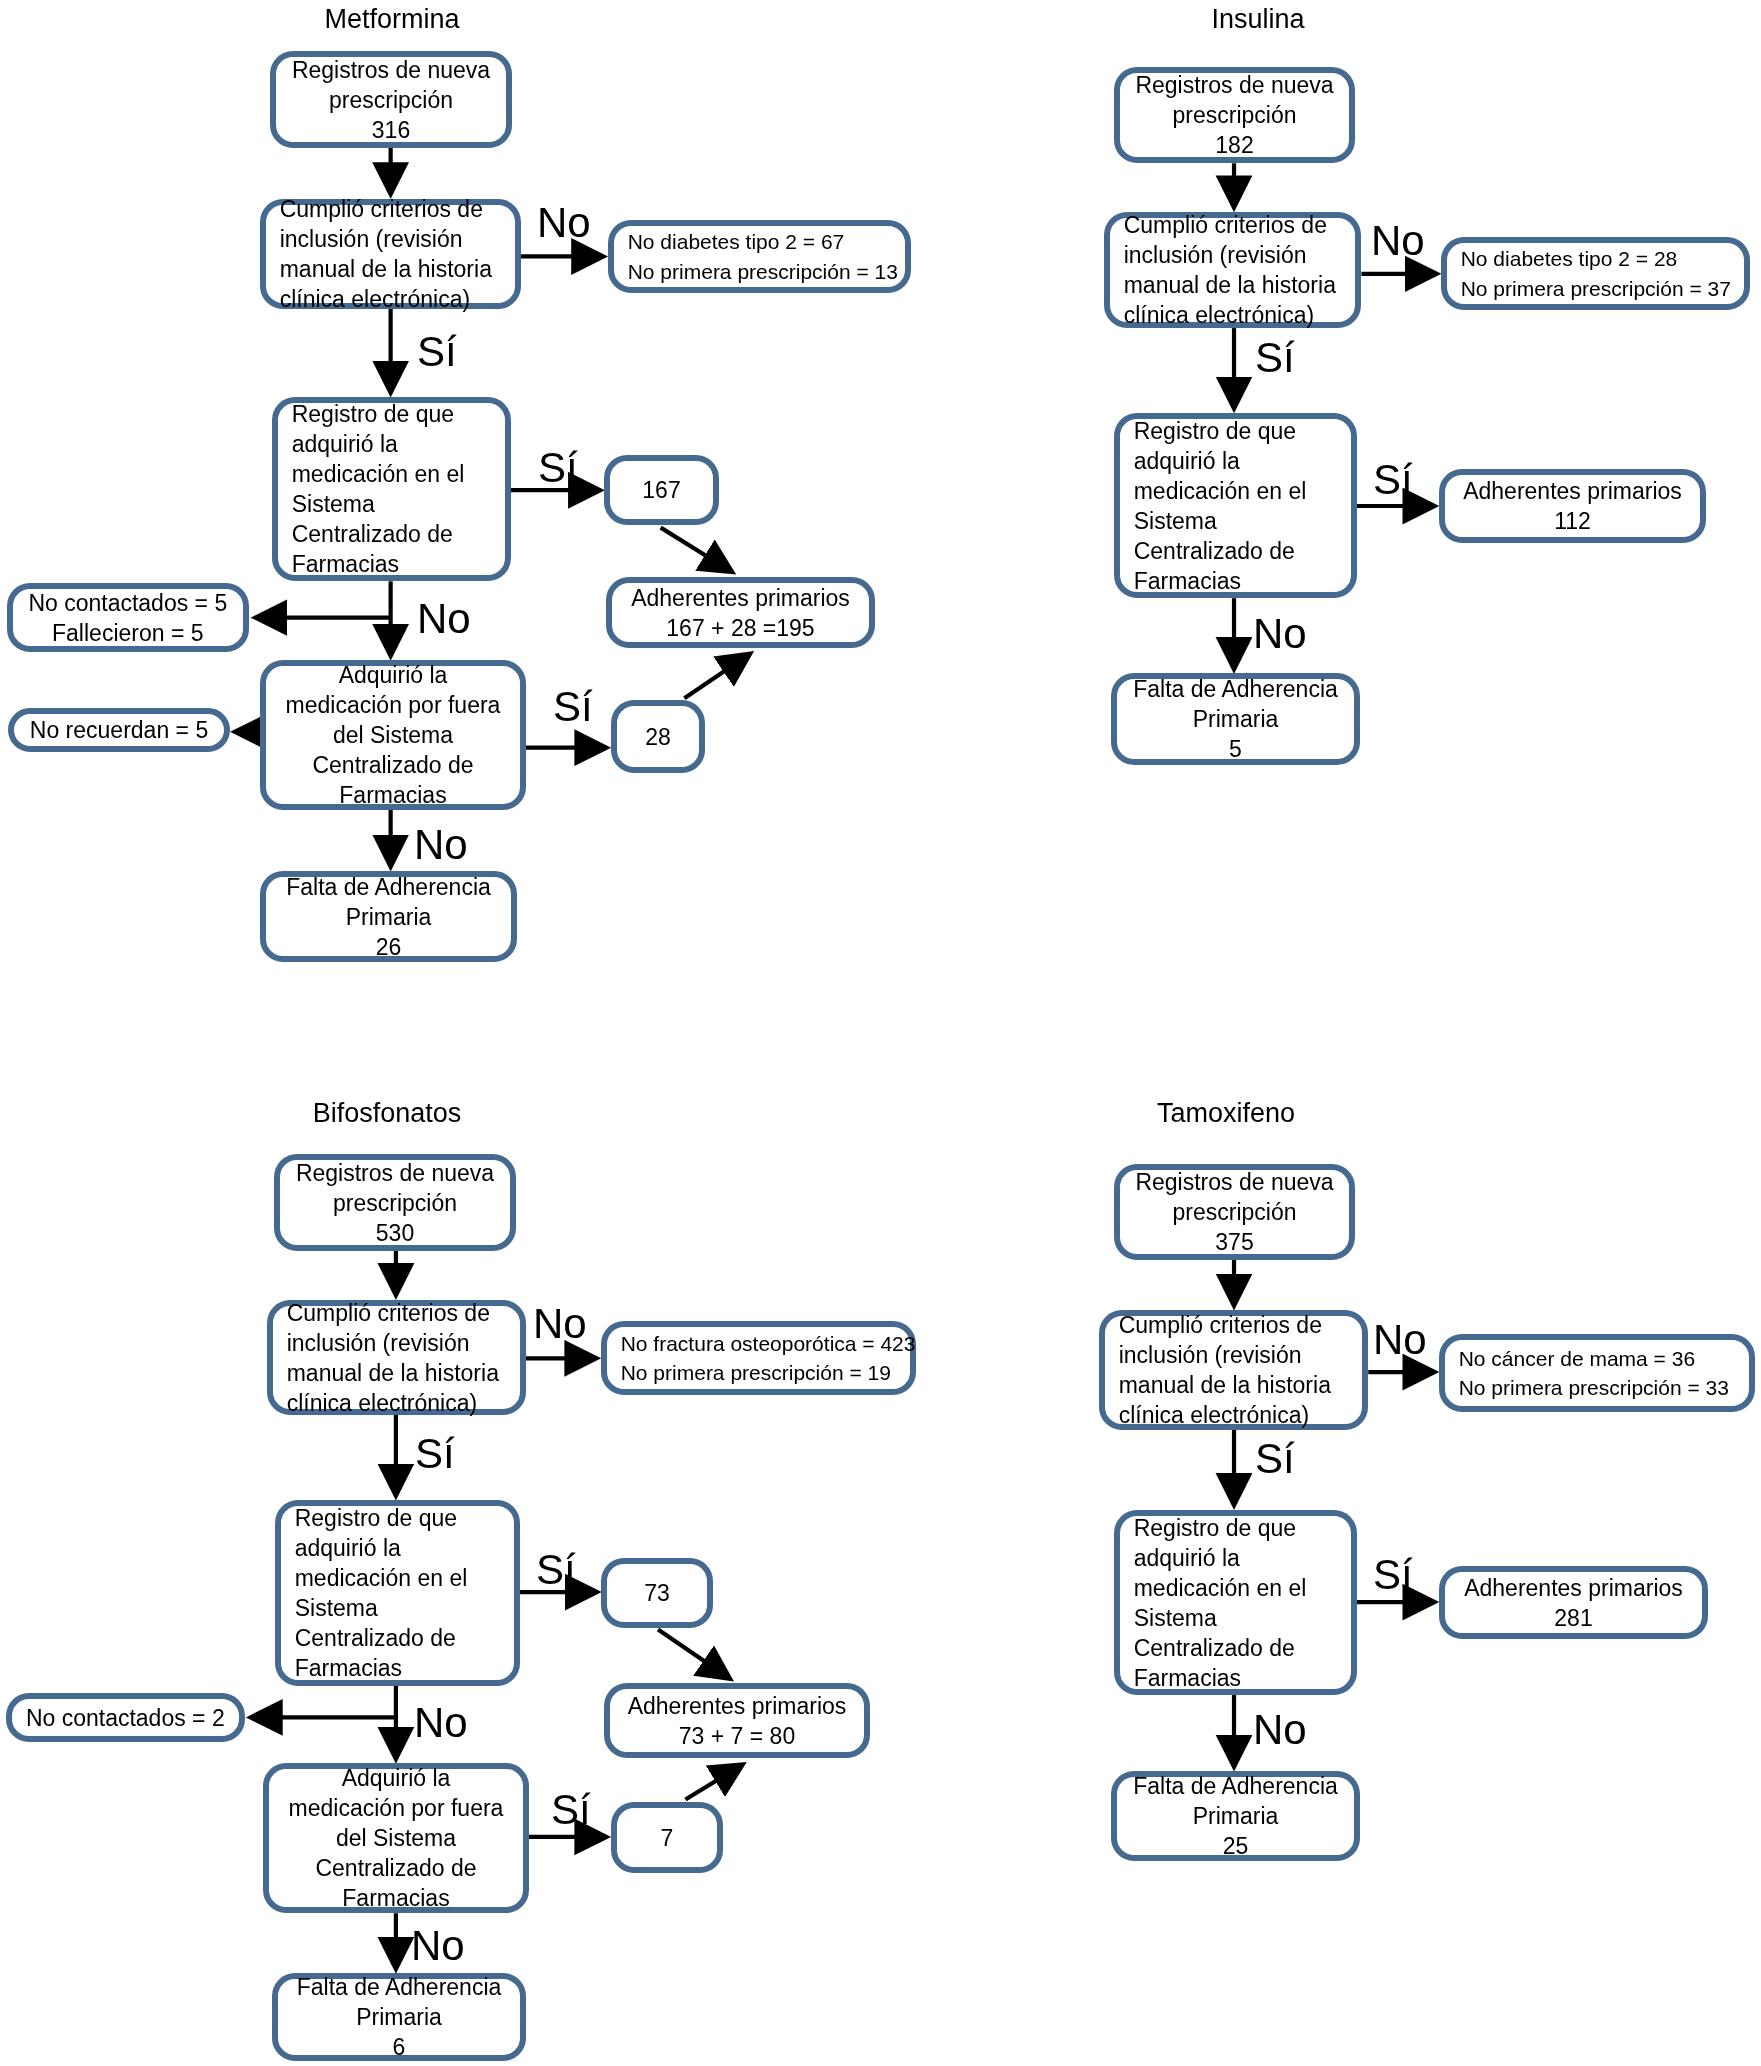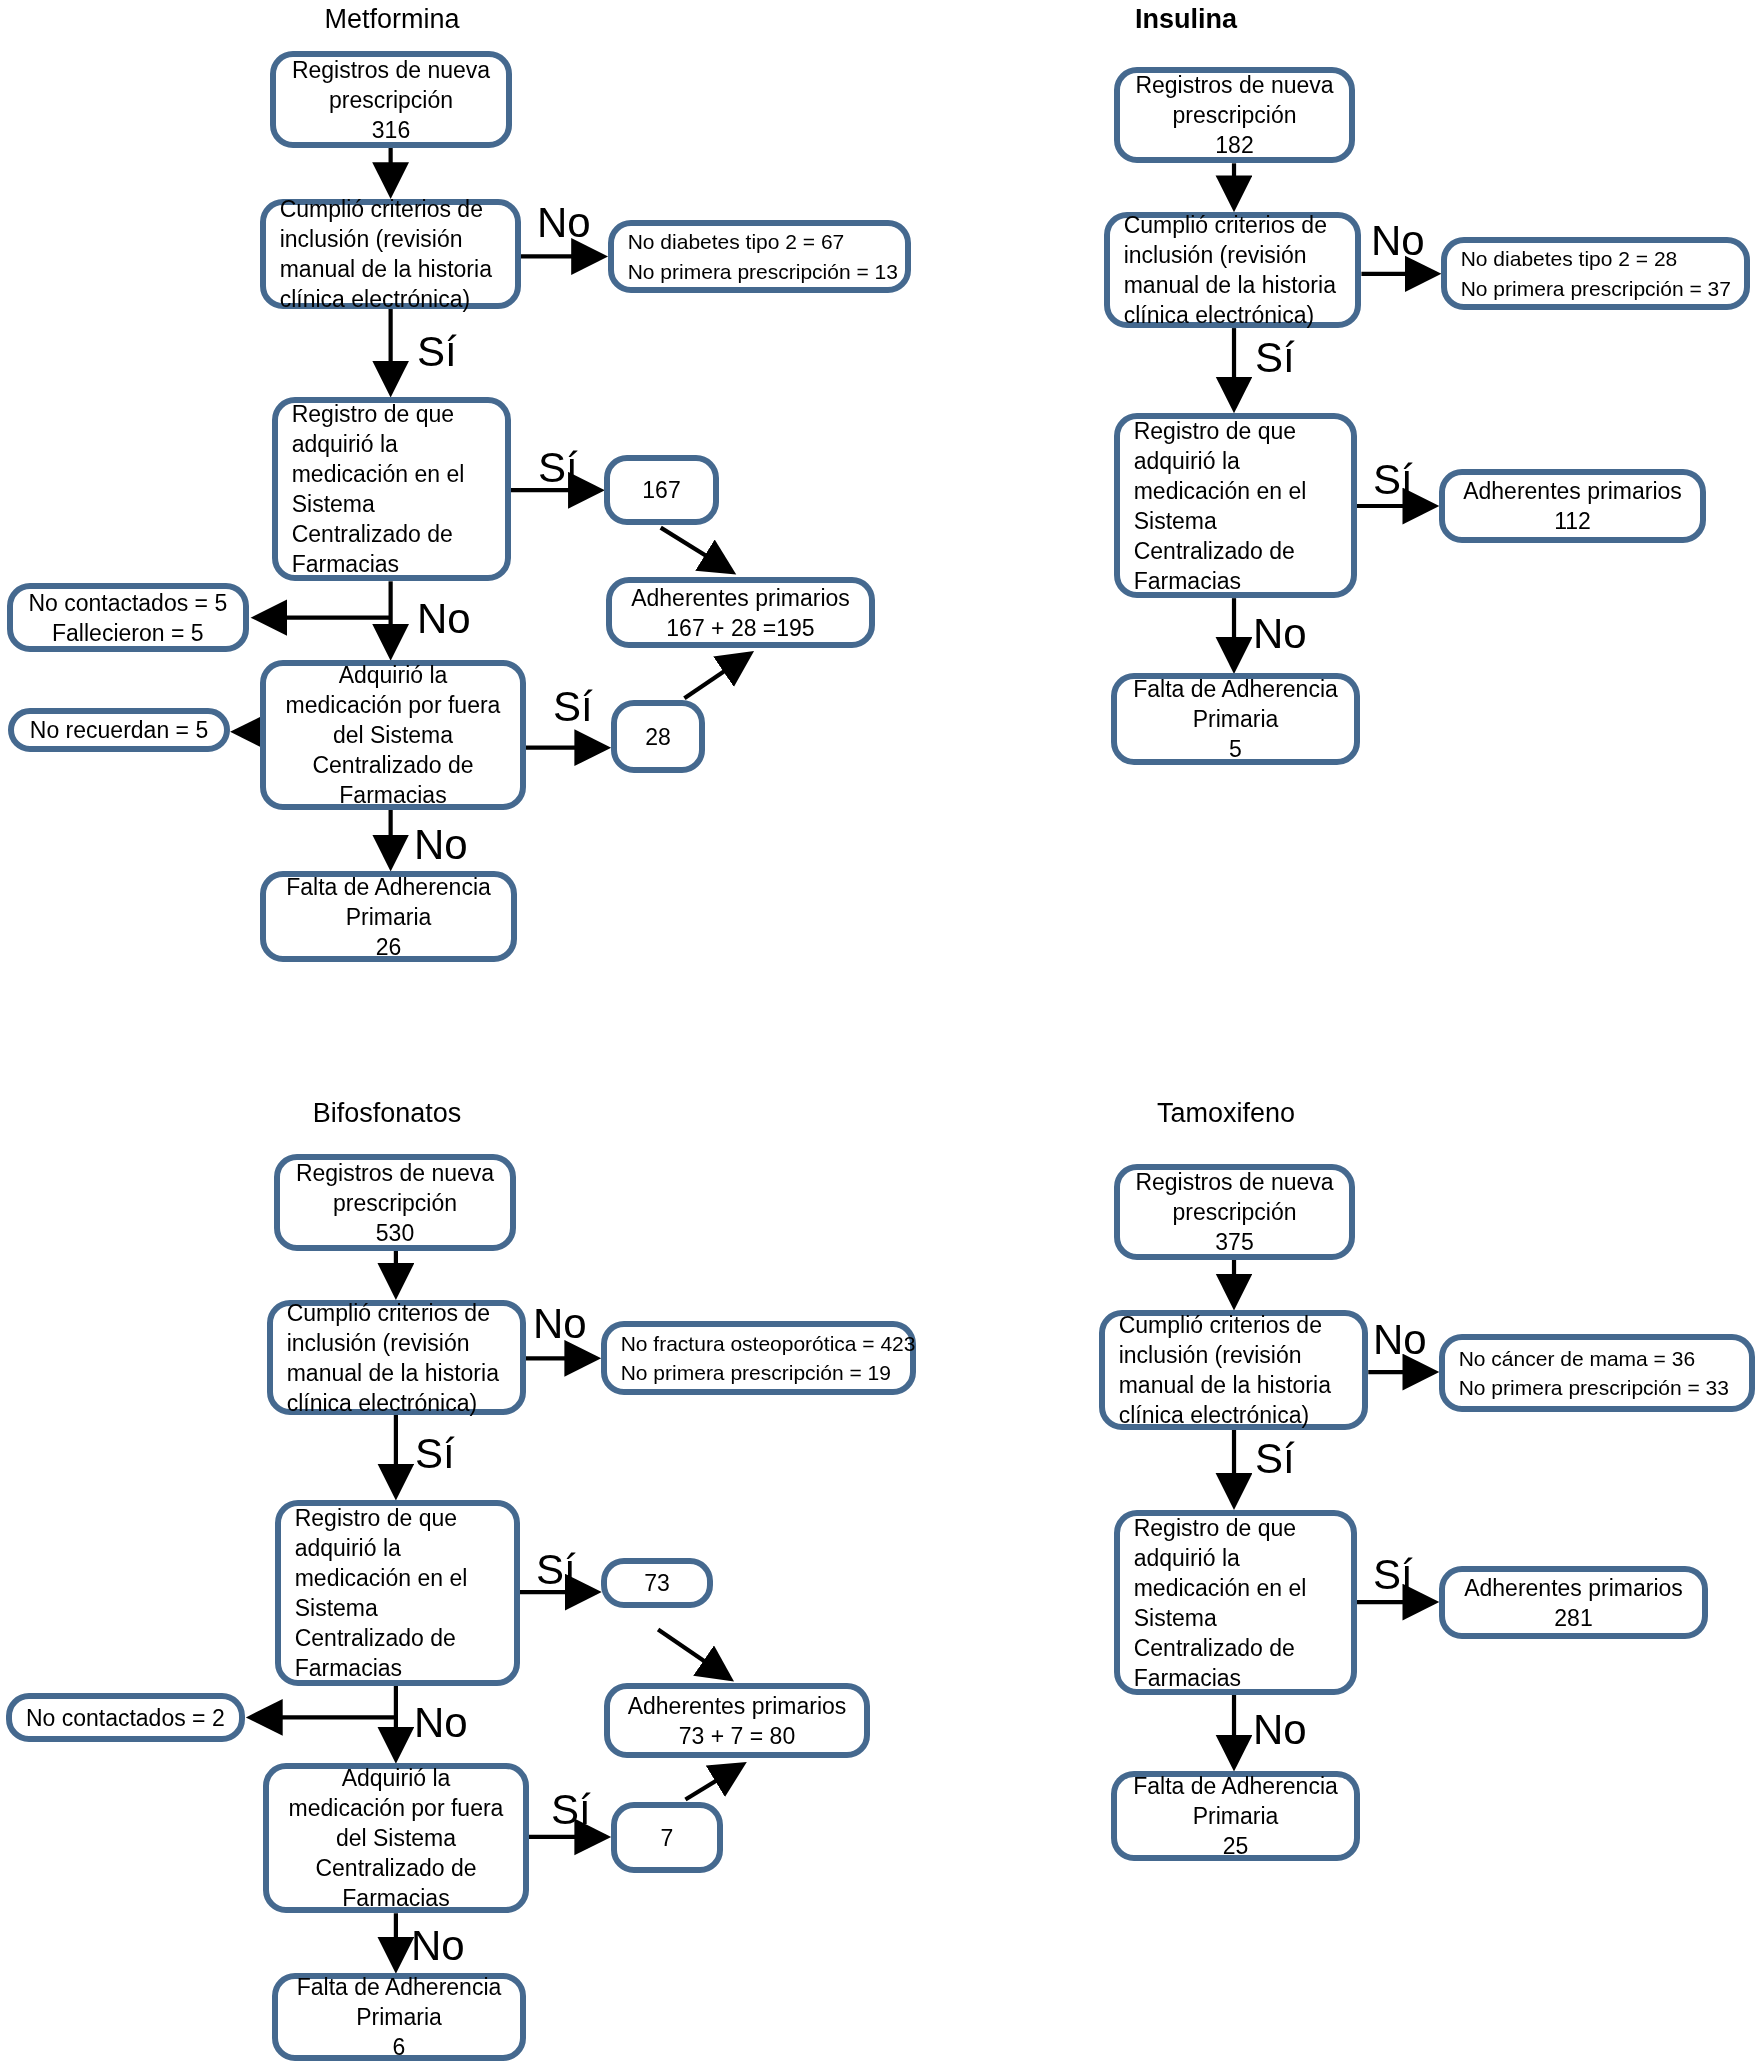--- a/index.html
+++ b/index.html
@@ -146,21 +146,21 @@
 26</div>
   <div class="lbl" style="left:537px;top:206px;">No</div>
   <div class="lbl" style="left:417px;top:335px;">Sí</div>
   <div class="lbl" style="left:538px;top:451px;">Sí</div>
   <div class="lbl" style="left:417px;top:602px;">No</div>
   <div class="lbl" style="left:553px;top:690px;">Sí</div>
   <div class="lbl" style="left:414px;top:828px;">No</div>
 </div>
 
 <div>
-  <div class="title" style="left:1028px;top:4.2px;width:316px;font-weight:bold;">Insulina</div>
+  <div class="title" style="left:1100px;top:4.2px;width:316px;">Insulina</div>
   <div class="box" style="left:1114px;top:67px;width:241px;height:96px;">Registros de nueva
 prescripción
 182</div>
   <div class="box left" style="left:1104px;top:212px;width:257px;height:116px;">Cumplió criterios de
 inclusión (revisión
 manual de la historia
 clínica electrónica)</div>
   <div class="box left small-text" style="left:1441px;top:237px;width:309px;height:73px;">No diabetes tipo 2 = 28
 No primera prescripción = 37</div>
   <div class="box left" style="left:1114px;top:413px;width:243px;height:185px;">Registro de que
@@ -190,21 +190,21 @@
 manual de la historia
 clínica electrónica)</div>
   <div class="box left small-text" style="left:601px;top:1321px;width:315px;height:74px;">No fractura osteoporótica = 423
 No primera prescripción = 19</div>
   <div class="box left" style="left:275px;top:1500px;width:245px;height:186px;">Registro de que
 adquirió la
 medicación en el
 Sistema
 Centralizado de
 Farmacias</div>
-  <div class="box" style="left:601px;top:1558px;width:112px;height:50px;">73</div>
+  <div class="box" style="left:601px;top:1558px;width:112px;height:70px;">73</div>
   <div class="box" style="left:604px;top:1683px;width:266px;height:75px;">Adherentes primarios
 73 + 7 = 80</div>
   <div class="box" style="left:5.8px;top:1693px;width:239px;height:49px;">No contactados = 2</div>
   <div class="box" style="left:263px;top:1763px;width:266px;height:150px;">Adquirió la
 medicación por fuera
 del Sistema
 Centralizado de
 Farmacias</div>
   <div class="box" style="left:611px;top:1802px;width:112px;height:71px;">7</div>
   <div class="box" style="left:272px;top:1973px;width:254px;height:88px;">Falta de Adherencia

